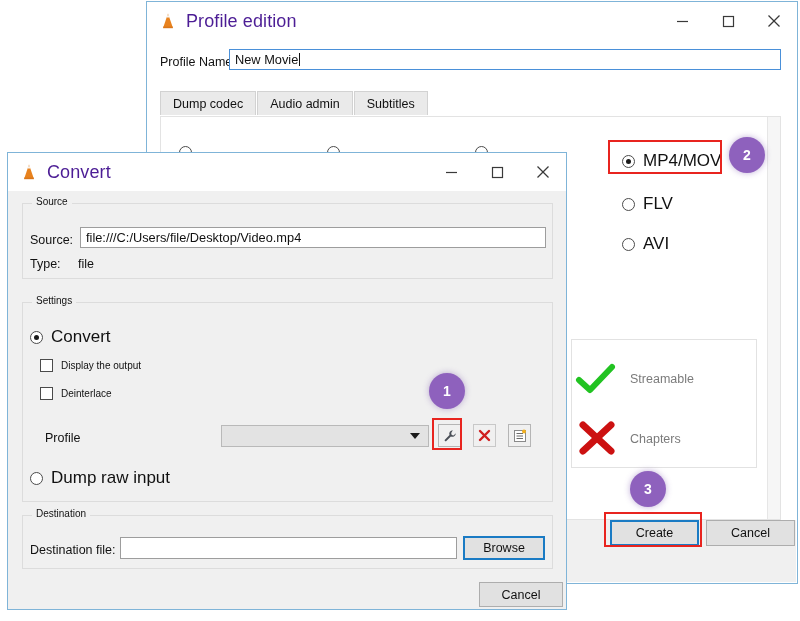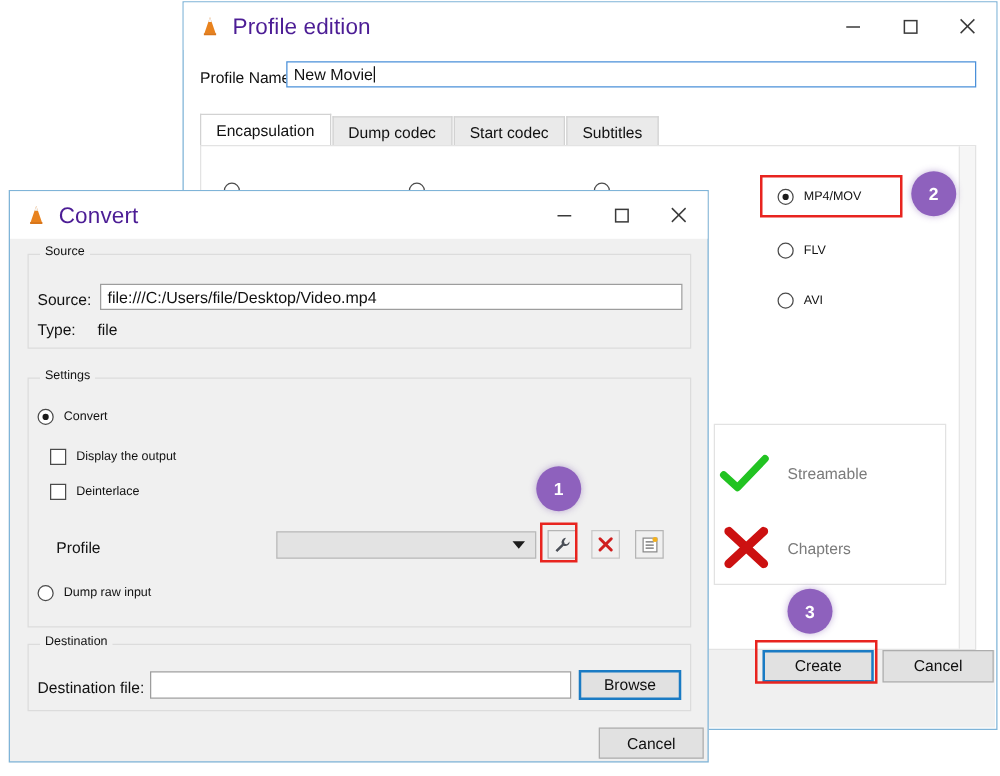--- a/index.html
+++ b/index.html
@@ -59,21 +59,21 @@
   
   .radio { position:absolute; display:flex; align-items:center; }
   .radio .dot {
     width:13px; height:13px; border-radius:50%;
     border:1px solid #4b4b4b; background:#fff; position:relative; flex:none;
   }
   .radio.on .dot::after {
     content:""; position:absolute; left:3px; top:3px;
     width:5px; height:5px; border-radius:50%; background:#1b1b1b;
   }
-  .radio .rl { margin-left:8px; font-size:10px; color:#111; white-space:nowrap; }
+  .radio .rl { margin-left:8px; font-size:17px; color:#111; white-space:nowrap; }
 
   .check { position:absolute; display:flex; align-items:center; }
   .check .bx { width:13px; height:13px; border:1px solid #4b4b4b; background:#fff; flex:none; }
   .check .cl { margin-left:8px; font-size:10px; color:#111; white-space:nowrap; }
 
   
   .tabstrip { position:absolute; display:flex; align-items:flex-end; }
   .tab {
     height:24px; padding:0 12px; display:flex; align-items:center;
     font-size:12.5px; color:#111; background:#eaeaea;
@@ -142,23 +142,22 @@
       </div>
     </div>
 
     <div class="lbl" style="left:13px; top:53px;">Profile Name</div>
     <div class="textbox focus" style="left:82px; top:47px; width:552px; height:21px;">
       <span>New Movie</span>
         <span style="display:inline-block;width:1px;height:13px;background:#111;margin-left:1px;"></span>
     </div>
 
     <div class="tabstrip" style="left:13px; top:89px;">
-      <div class="tab active">Encapsulation</div>
       <div class="tab">Dump codec</div>
-      <div class="tab">Start codec</div>
+      <div class="tab">Audio admin</div>
       <div class="tab">Subtitles</div>
     </div>
 
     <div style="position:absolute; left:13px; top:114px; width:621px; height:404px; background:#ffffff; border:1px solid #e3e3e3;"></div>
 
     <div class="radio" style="left:32px; top:144px;">
       <span class="dot"></span>
     </div>
     <div class="radio" style="left:180px; top:144px;">
       <span class="dot"></span>

